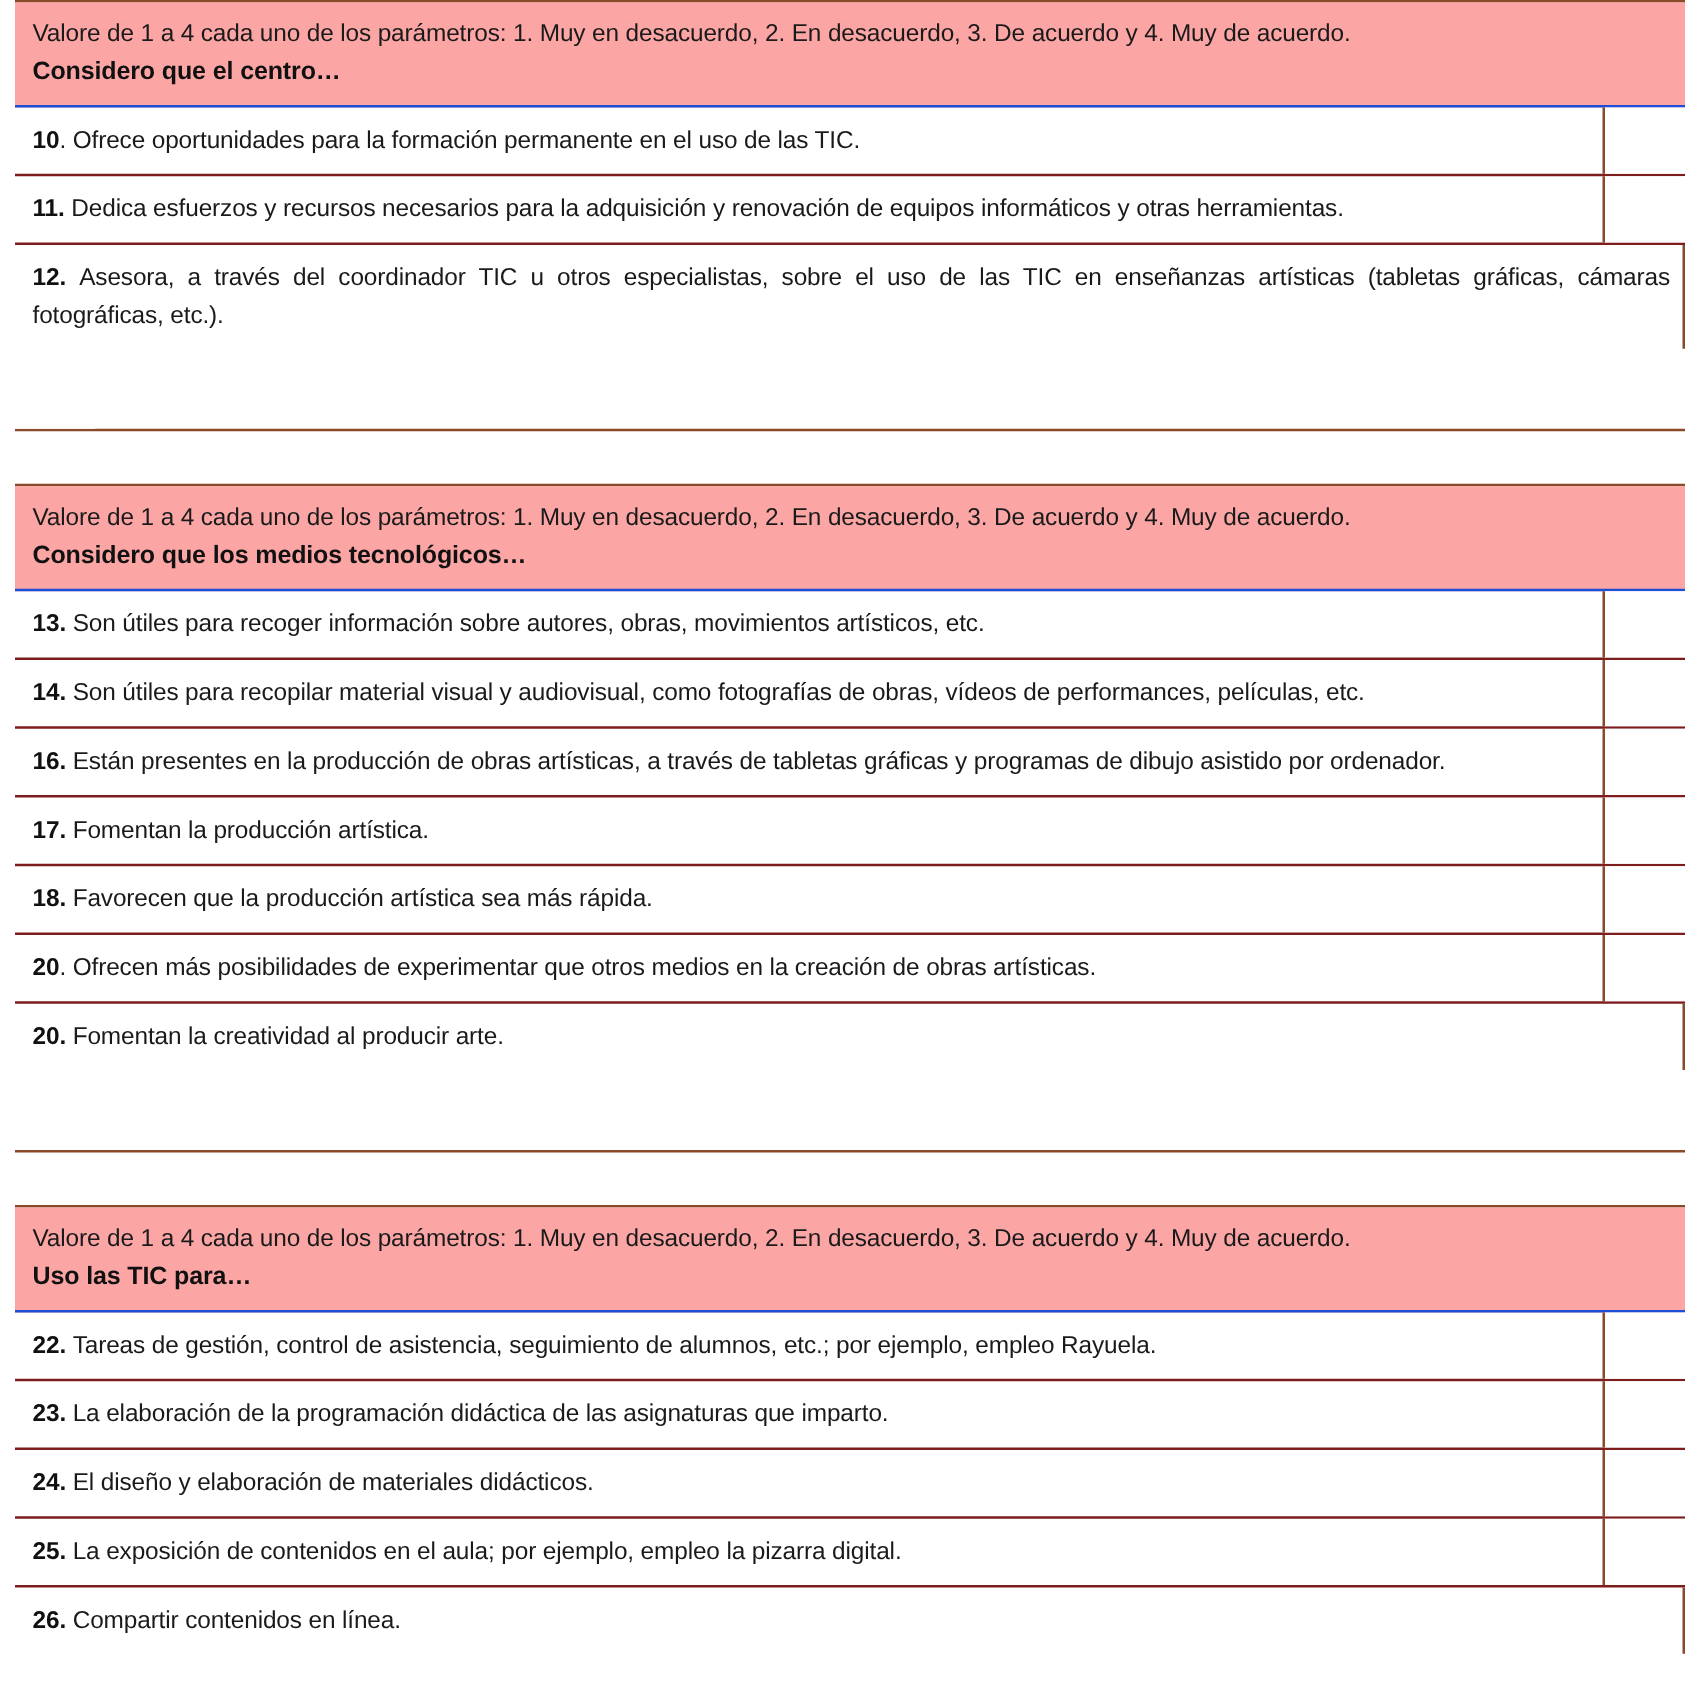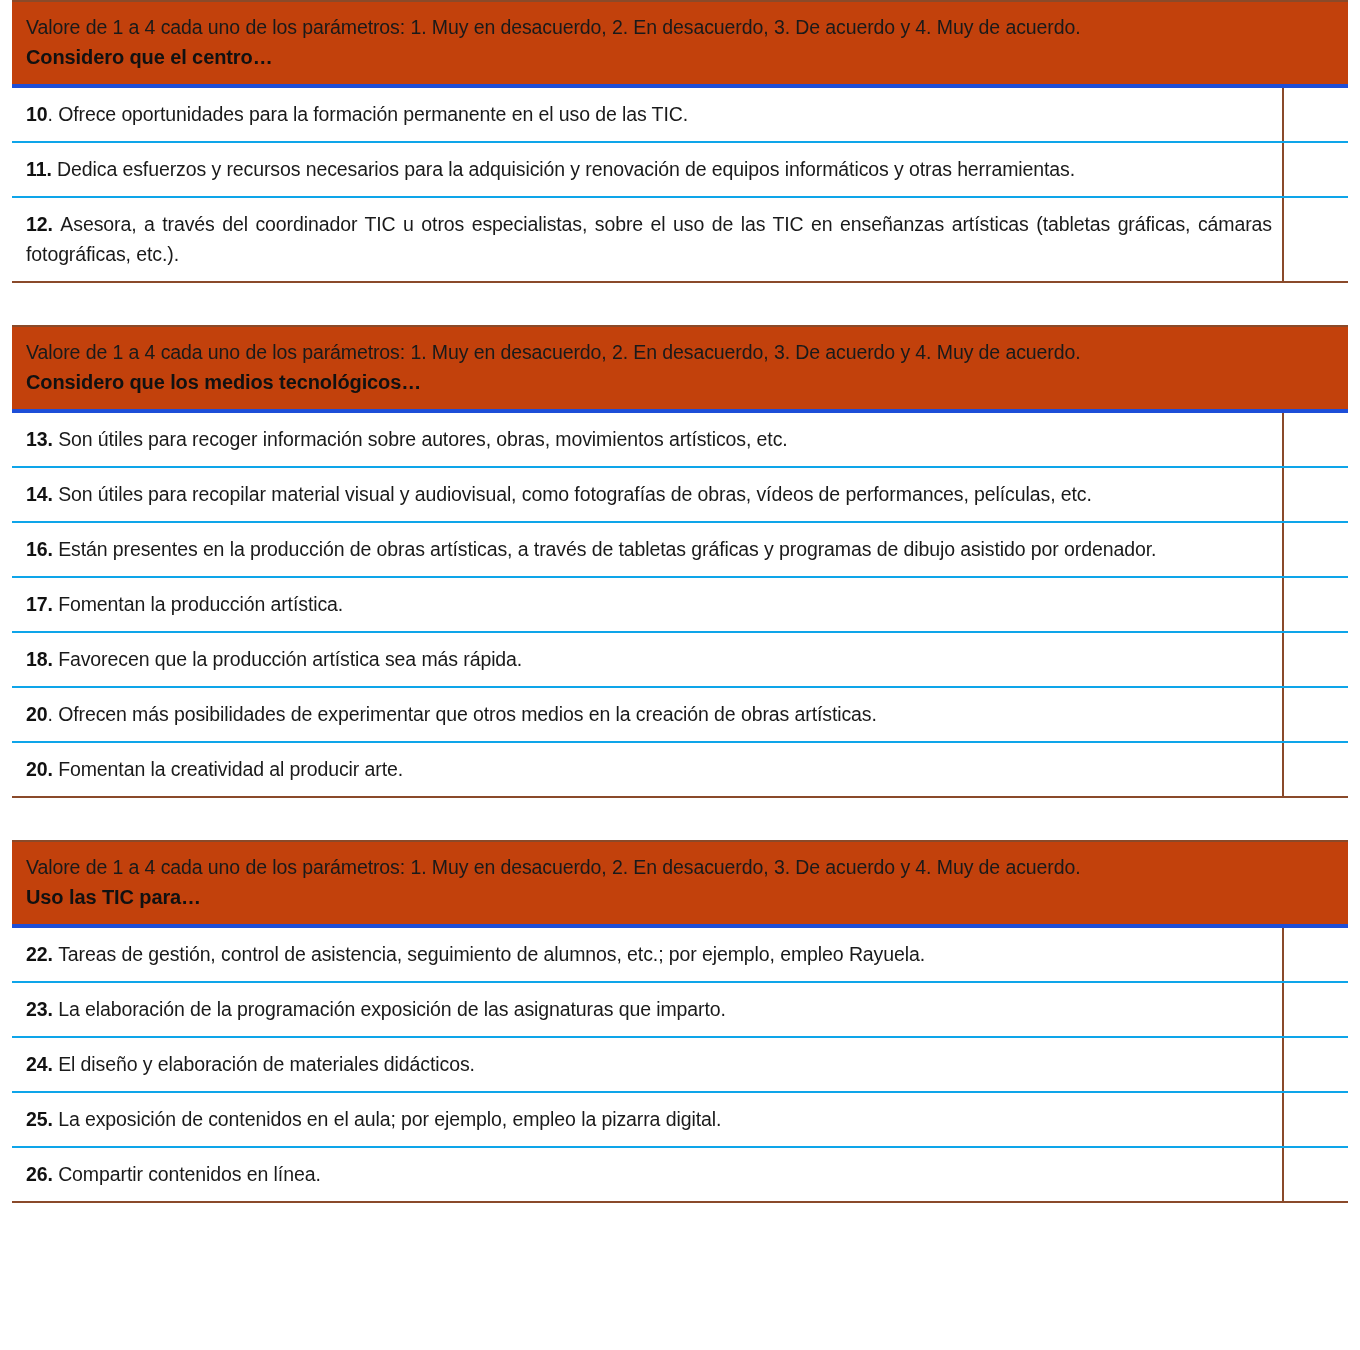--- a/index.html
+++ b/index.html
@@ -25,23 +25,23 @@
   .block {
     margin: 0 12px 0 12px;
     border-top: 2px solid #8a4a2a;
     border-bottom: 2px solid #8a4a2a;
     box-sizing: border-box;
   }
 
   .block-gap { height: 42px; }
 
   .section-header {
-    background: #c2410c;
+    background: #fca5a5;
     padding: 10px 14px 12px 14px;
-    border-bottom: 4px solid #1d4ed8;
+    border-bottom: 2px solid #1d4ed8;
     box-sizing: border-box;
   }
   .section-header .line1 {
     font-size: 19.5px;
     line-height: 30px;
     letter-spacing: -0.1px;
     font-weight: 400;
     color: #1a1a1a;
   }
   .section-header .line2 {
@@ -49,24 +49,24 @@
     line-height: 30px;
     letter-spacing: -0.1px;
     font-weight: 700;
     color: #111111;
   }
 
   .rows { display: block; }
 
   .item-row {
     display: flex;
-    border-bottom: 2px solid #0ea5e9;
-    box-sizing: border-box;
-  }
-  .item-row:last-child { border-bottom: none; }
+    border-bottom: 2px solid #7f1d1d;
+    box-sizing: border-box;
+  }
+  .item-row:last-child { border-bottom: none; flex-direction: column; }
 
   .item-text {
     flex: 1 1 auto;
     padding: 11px 10px 12px 14px;
     font-size: 19.5px;
     line-height: 30px;
     letter-spacing: -0.1px;
     box-sizing: border-box;
     border-right: 2px solid #8a4a2a;
     min-height: 52px;
@@ -176,21 +176,21 @@
       <div class="line2">Uso las TIC para…</div>
     </div>
     <div class="rows">
 
       <div class="item-row">
         <div class="item-text nojustify"><span class="num">22</span><span class="num">. </span><span class="body">Tareas de gestión, control de asistencia, seguimiento de alumnos, etc.; por ejemplo, empleo Rayuela.</span></div>
         <div class="answer-cell"></div>
       </div>
 
       <div class="item-row">
-        <div class="item-text nojustify"><span class="num">23</span><span class="num">. </span><span class="body">La elaboración de la programación exposición de las asignaturas que imparto.</span></div>
+        <div class="item-text nojustify"><span class="num">23</span><span class="num">. </span><span class="body">La elaboración de la programación didáctica de las asignaturas que imparto.</span></div>
         <div class="answer-cell"></div>
       </div>
 
       <div class="item-row">
         <div class="item-text nojustify"><span class="num">24</span><span class="num">. </span><span class="body">El diseño y elaboración de materiales didácticos.</span></div>
         <div class="answer-cell"></div>
       </div>
 
       <div class="item-row">
         <div class="item-text nojustify"><span class="num">25</span><span class="num">. </span><span class="body">La exposición de contenidos en el aula; por ejemplo, empleo la pizarra digital.</span></div>

